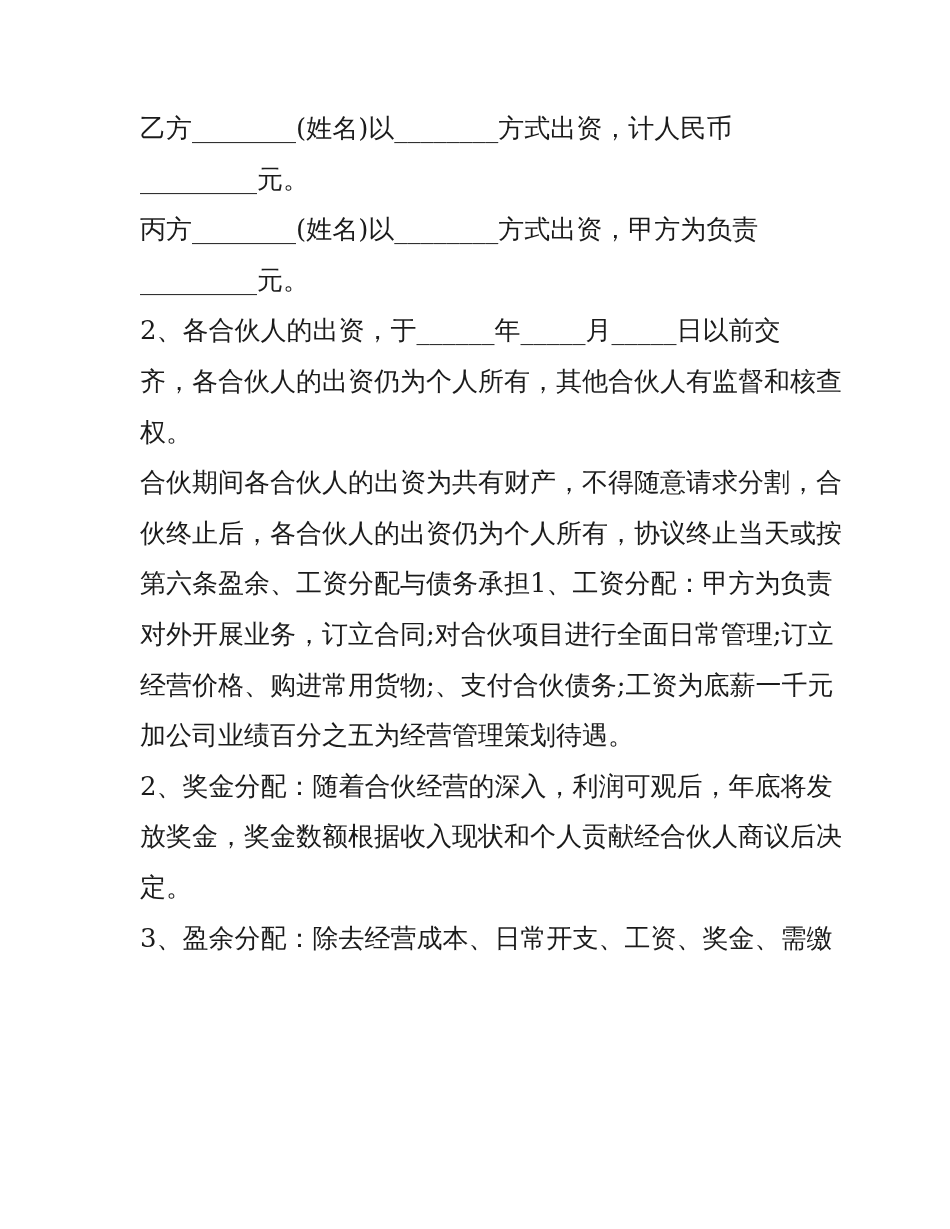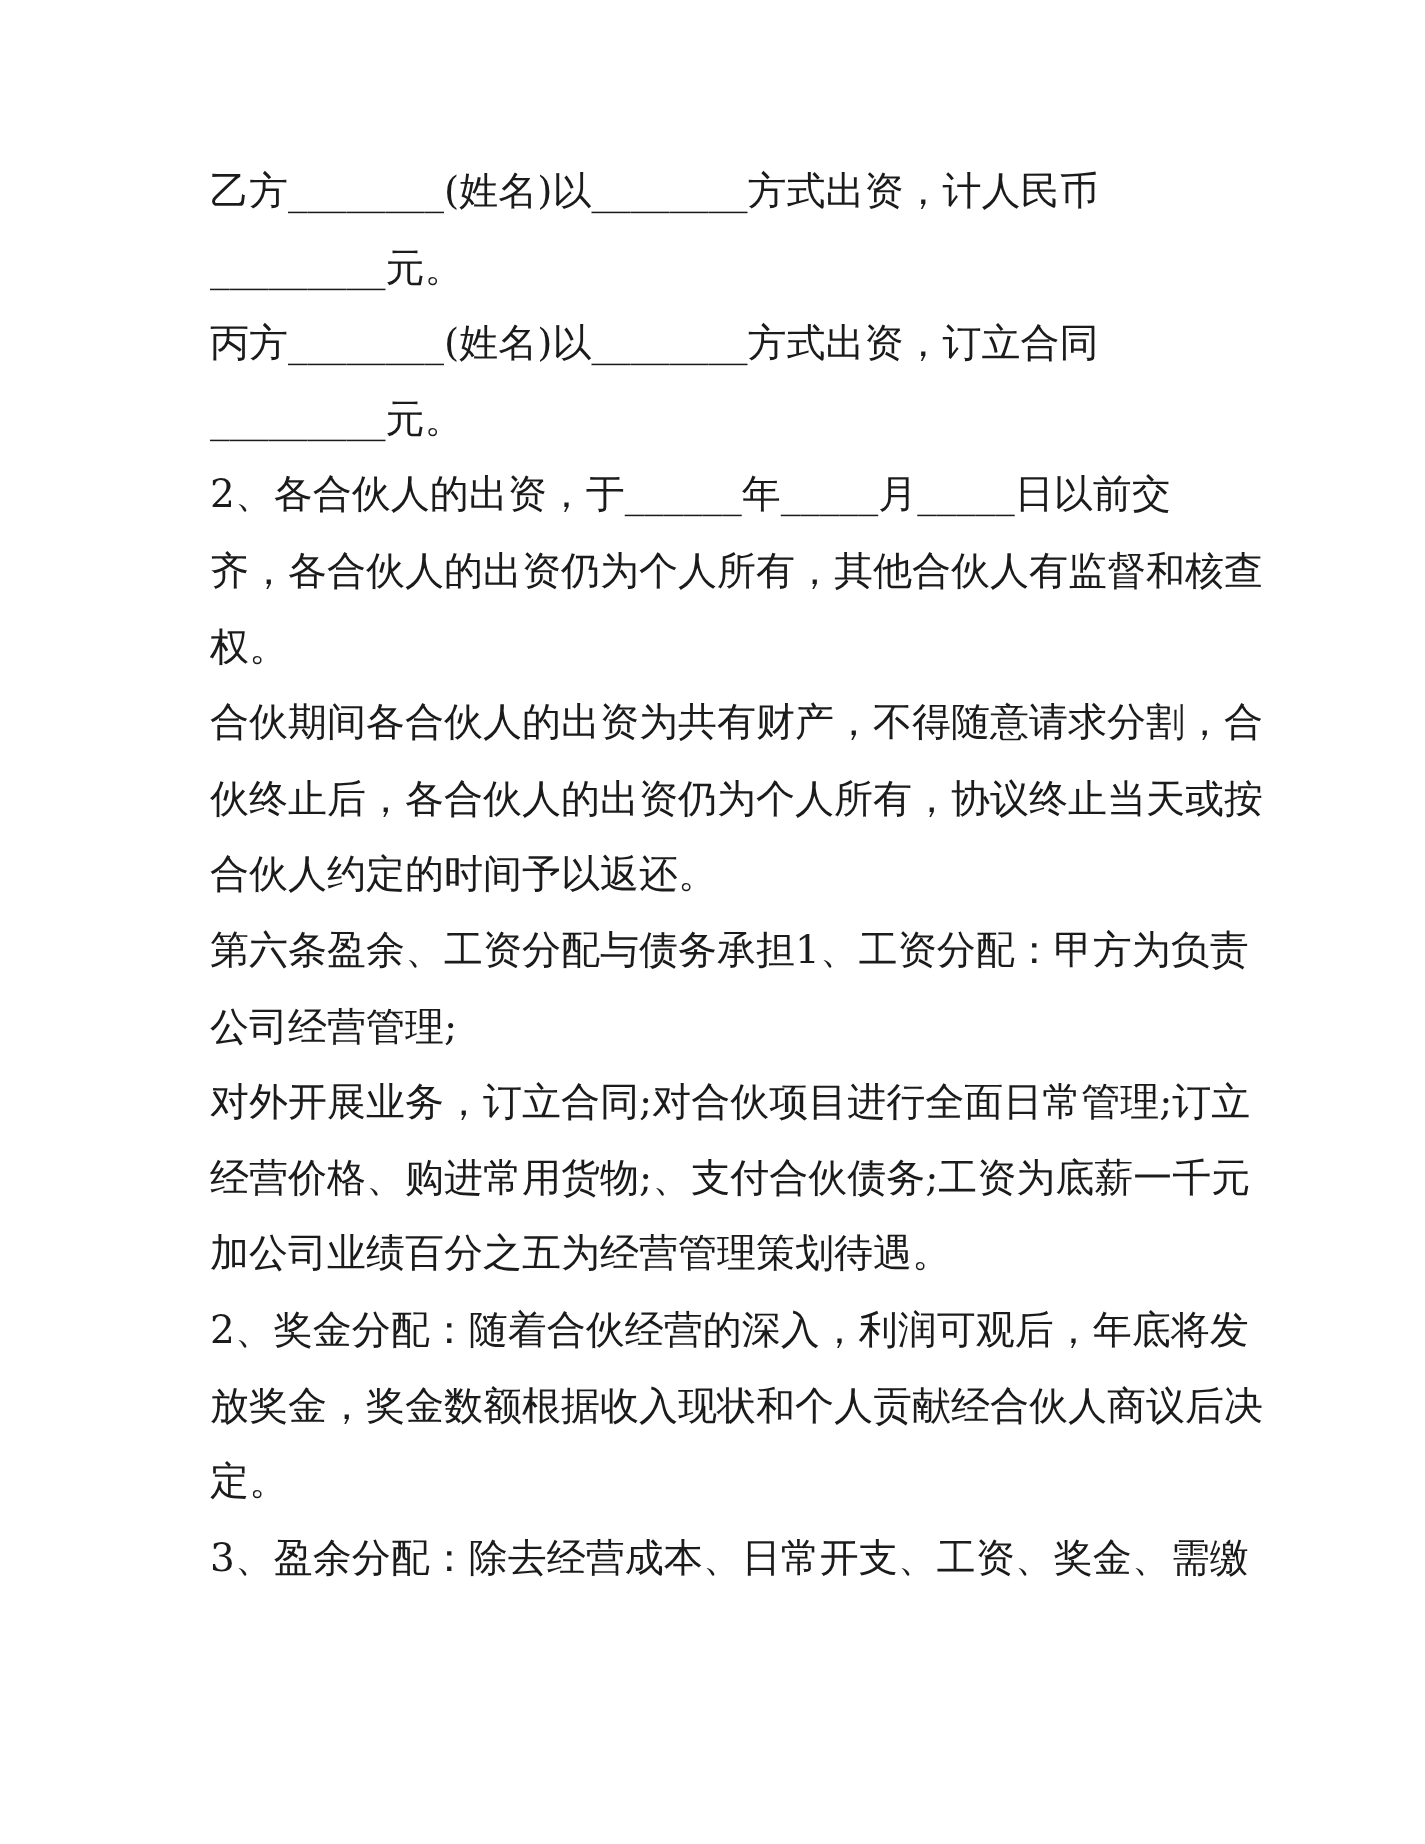--- a/index.html
+++ b/index.html
@@ -30,30 +30,28 @@
     white-space: nowrap;
     letter-spacing: 0;
   }
 </style>
 </head>
 <body>
 
 <div class="doc-page">
   <p class="doc-line">乙方________(姓名)以________方式出资，计人民币</p>
   <p class="doc-line">_________元。</p>
-  <p class="doc-line">丙方________(姓名)以________方式出资，订立合同</p>
+  <p class="doc-line">丙方________(姓名)以________方式出资，甲方为负责</p>
   <p class="doc-line">_________元。</p>
   <p class="doc-line">2、各合伙人的出资，于______年_____月_____日以前交</p>
   <p class="doc-line">齐，各合伙人的出资仍为个人所有，其他合伙人有监督和核查</p>
   <p class="doc-line">权。</p>
   <p class="doc-line">合伙期间各合伙人的出资为共有财产，不得随意请求分割，合</p>
   <p class="doc-line">伙终止后，各合伙人的出资仍为个人所有，协议终止当天或按</p>
-  <p class="doc-line">合伙人约定的时间予以返还。</p>
   <p class="doc-line">第六条盈余、工资分配与债务承担1、工资分配：甲方为负责</p>
-  <p class="doc-line">公司经营管理;</p>
   <p class="doc-line">对外开展业务，订立合同;对合伙项目进行全面日常管理;订立</p>
   <p class="doc-line">经营价格、购进常用货物;、支付合伙债务;工资为底薪一千元</p>
   <p class="doc-line">加公司业绩百分之五为经营管理策划待遇。</p>
   <p class="doc-line">2、奖金分配：随着合伙经营的深入，利润可观后，年底将发</p>
   <p class="doc-line">放奖金，奖金数额根据收入现状和个人贡献经合伙人商议后决</p>
   <p class="doc-line">定。</p>
   <p class="doc-line">3、盈余分配：除去经营成本、日常开支、工资、奖金、需缴</p>
 </div>
 
 </body></html>

